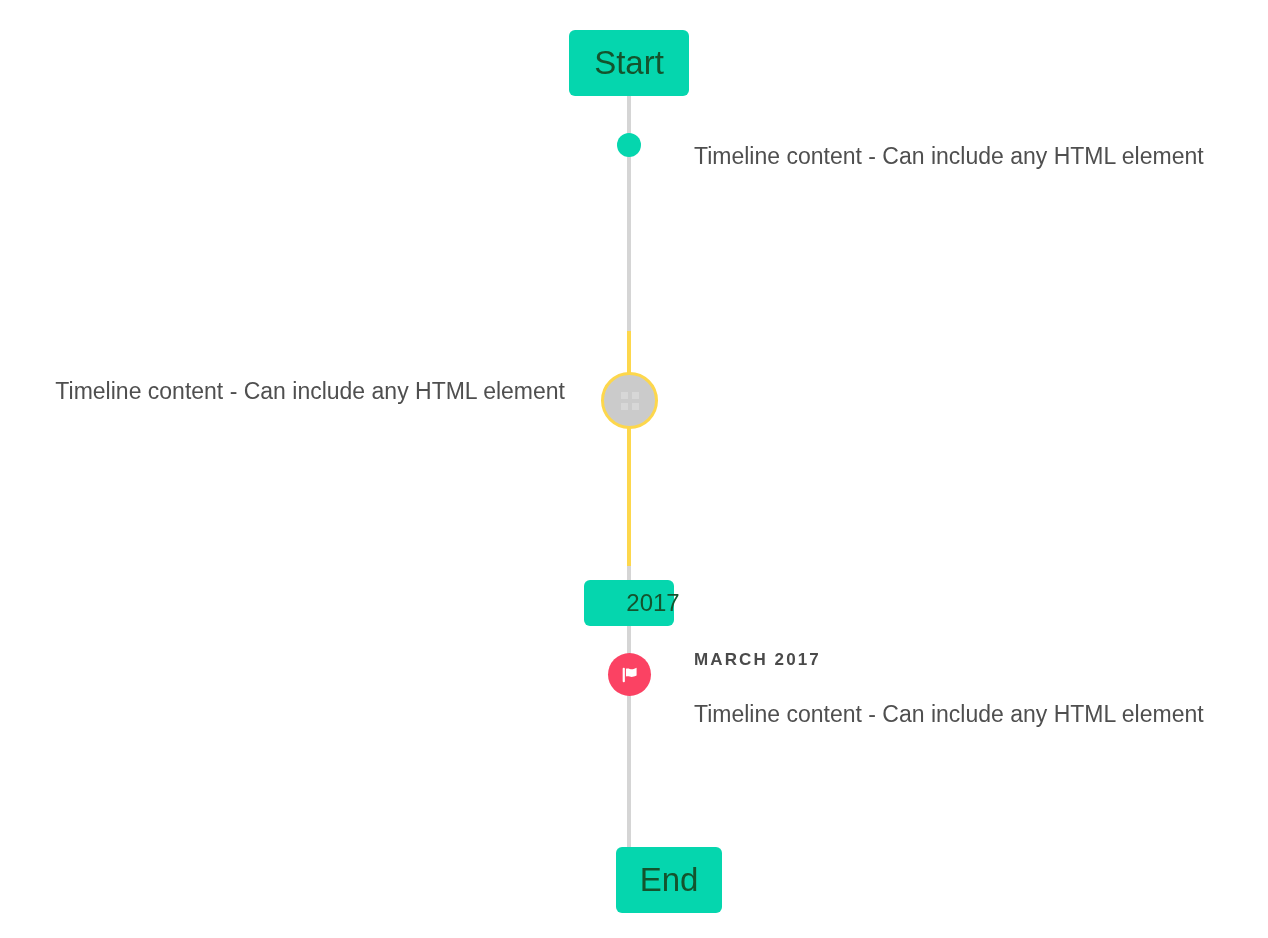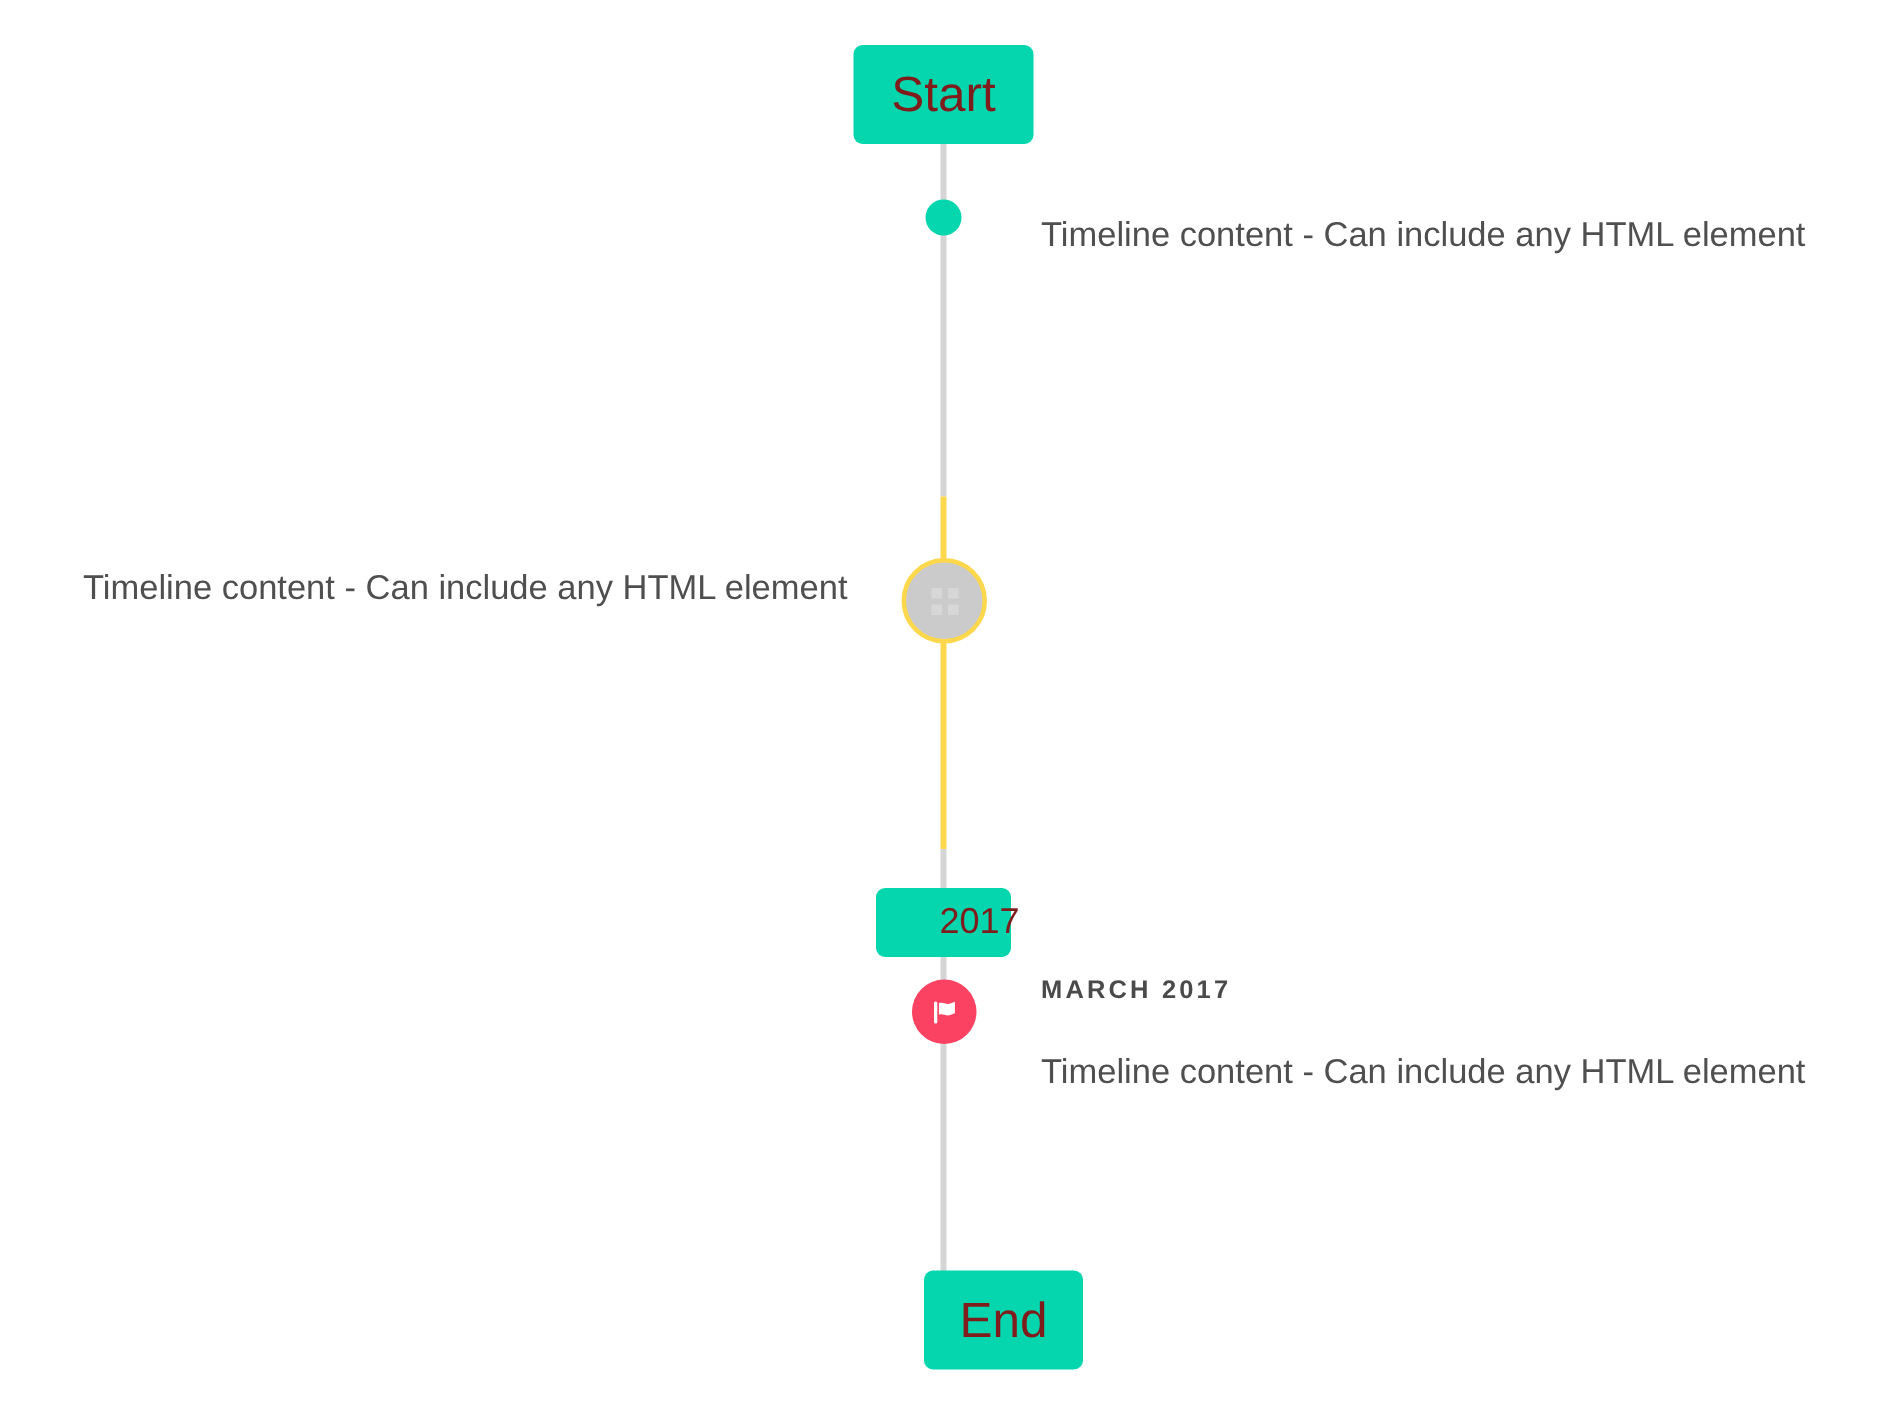--- a/index.html
+++ b/index.html
@@ -28,35 +28,35 @@
     background: #d5d5d5;
   }
   .axis-top      { top: 92px;  height: 239px; }
   .axis-highlight{ top: 331px; height: 235px; background: #fdd74c; }
   .axis-bottom   { top: 566px; height: 283px; background: #d5d5d5; }
 
   
   .badge {
     position: absolute;
     background: #05d6ae;
-    color: #7f1d1d;
+    color: #14532d;
     border-radius: 6px;
     display: flex;
     align-items: center;
     justify-content: center;
     box-sizing: border-box;
     white-space: nowrap;
   }
   .badge-start {
     left: 569px; top: 30px;
     width: 120px; height: 66px;
     font-size: 33px;
   }
   .badge-mid {
-    left: 584px; top: 592px;
+    left: 584px; top: 580px;
     width: 90px; height: 46px;
     font-size: 24px;
     padding-left: 48px;
   }
   .badge-end {
     left: 576px; top: 847px;
     width: 106px; height: 66px;
     font-size: 33px;
     margin-left: 40px;
   }

